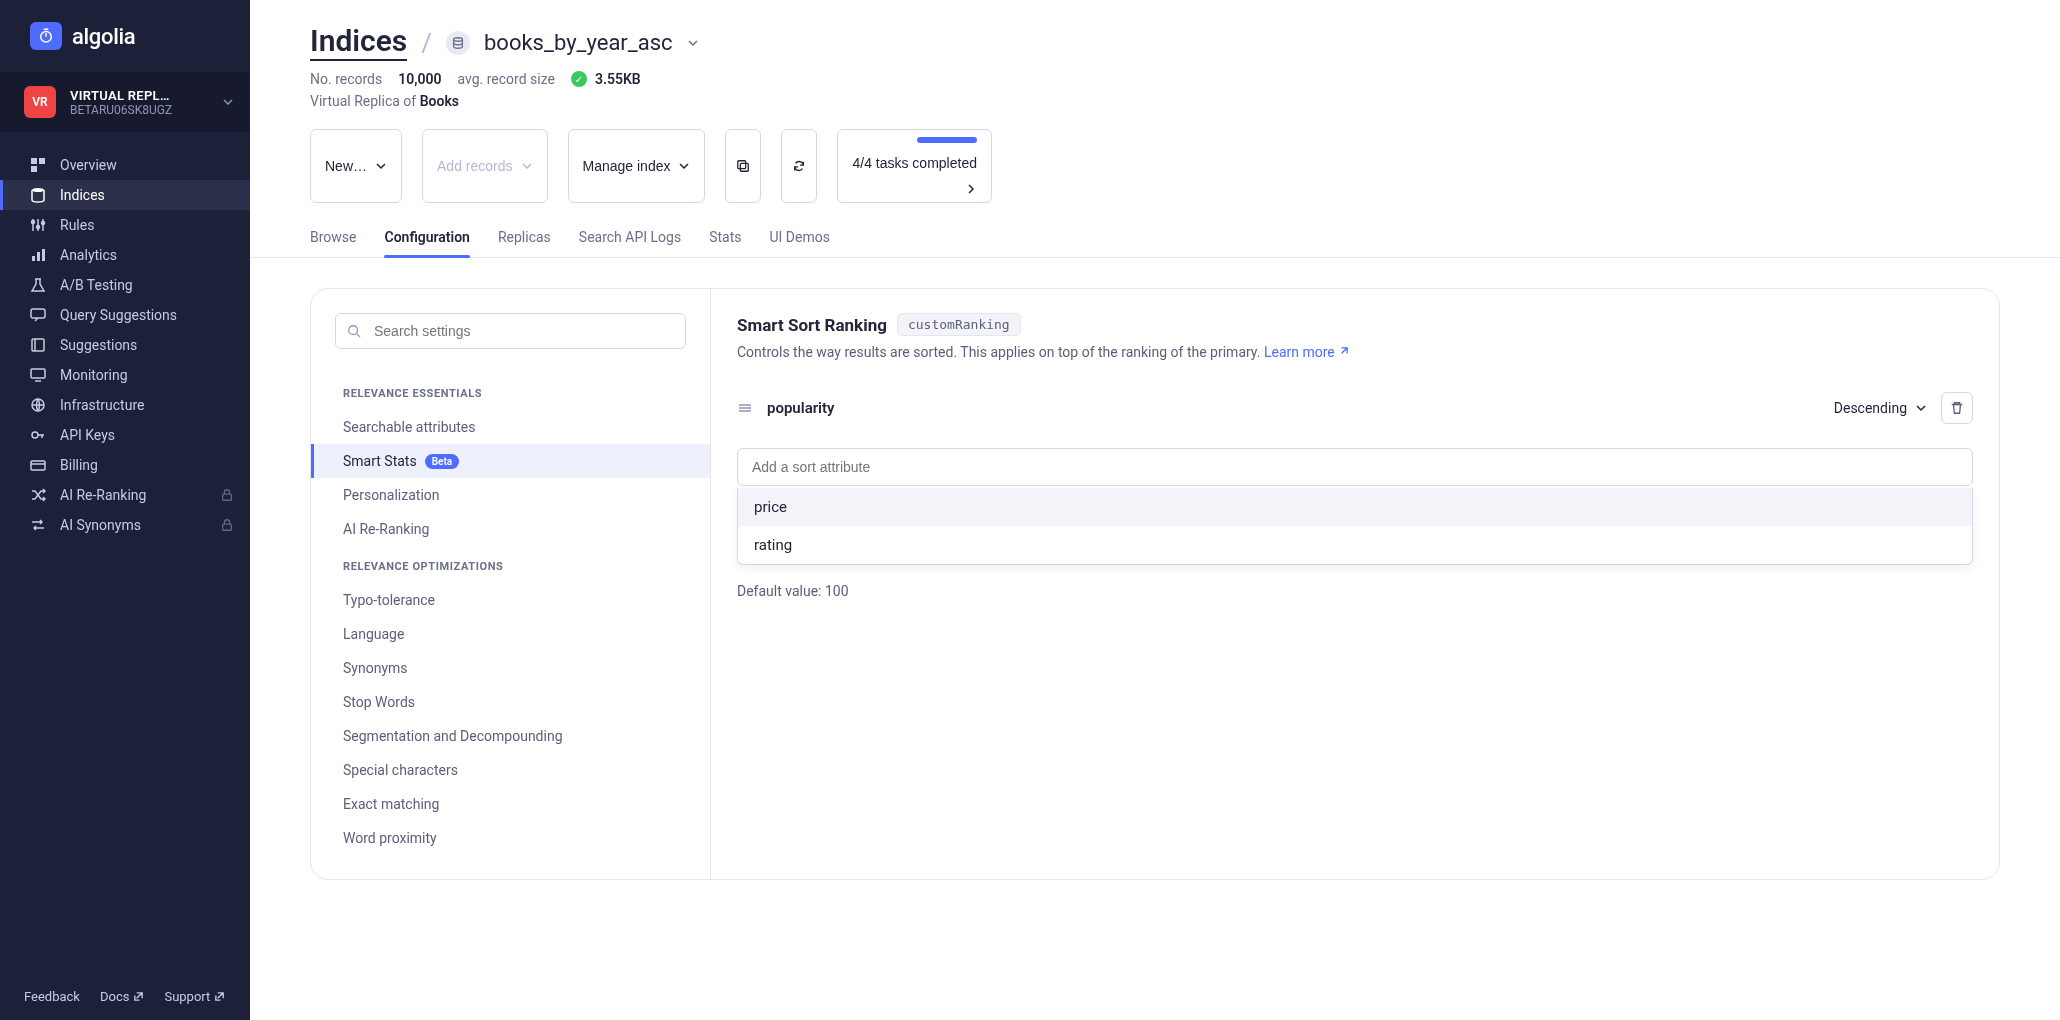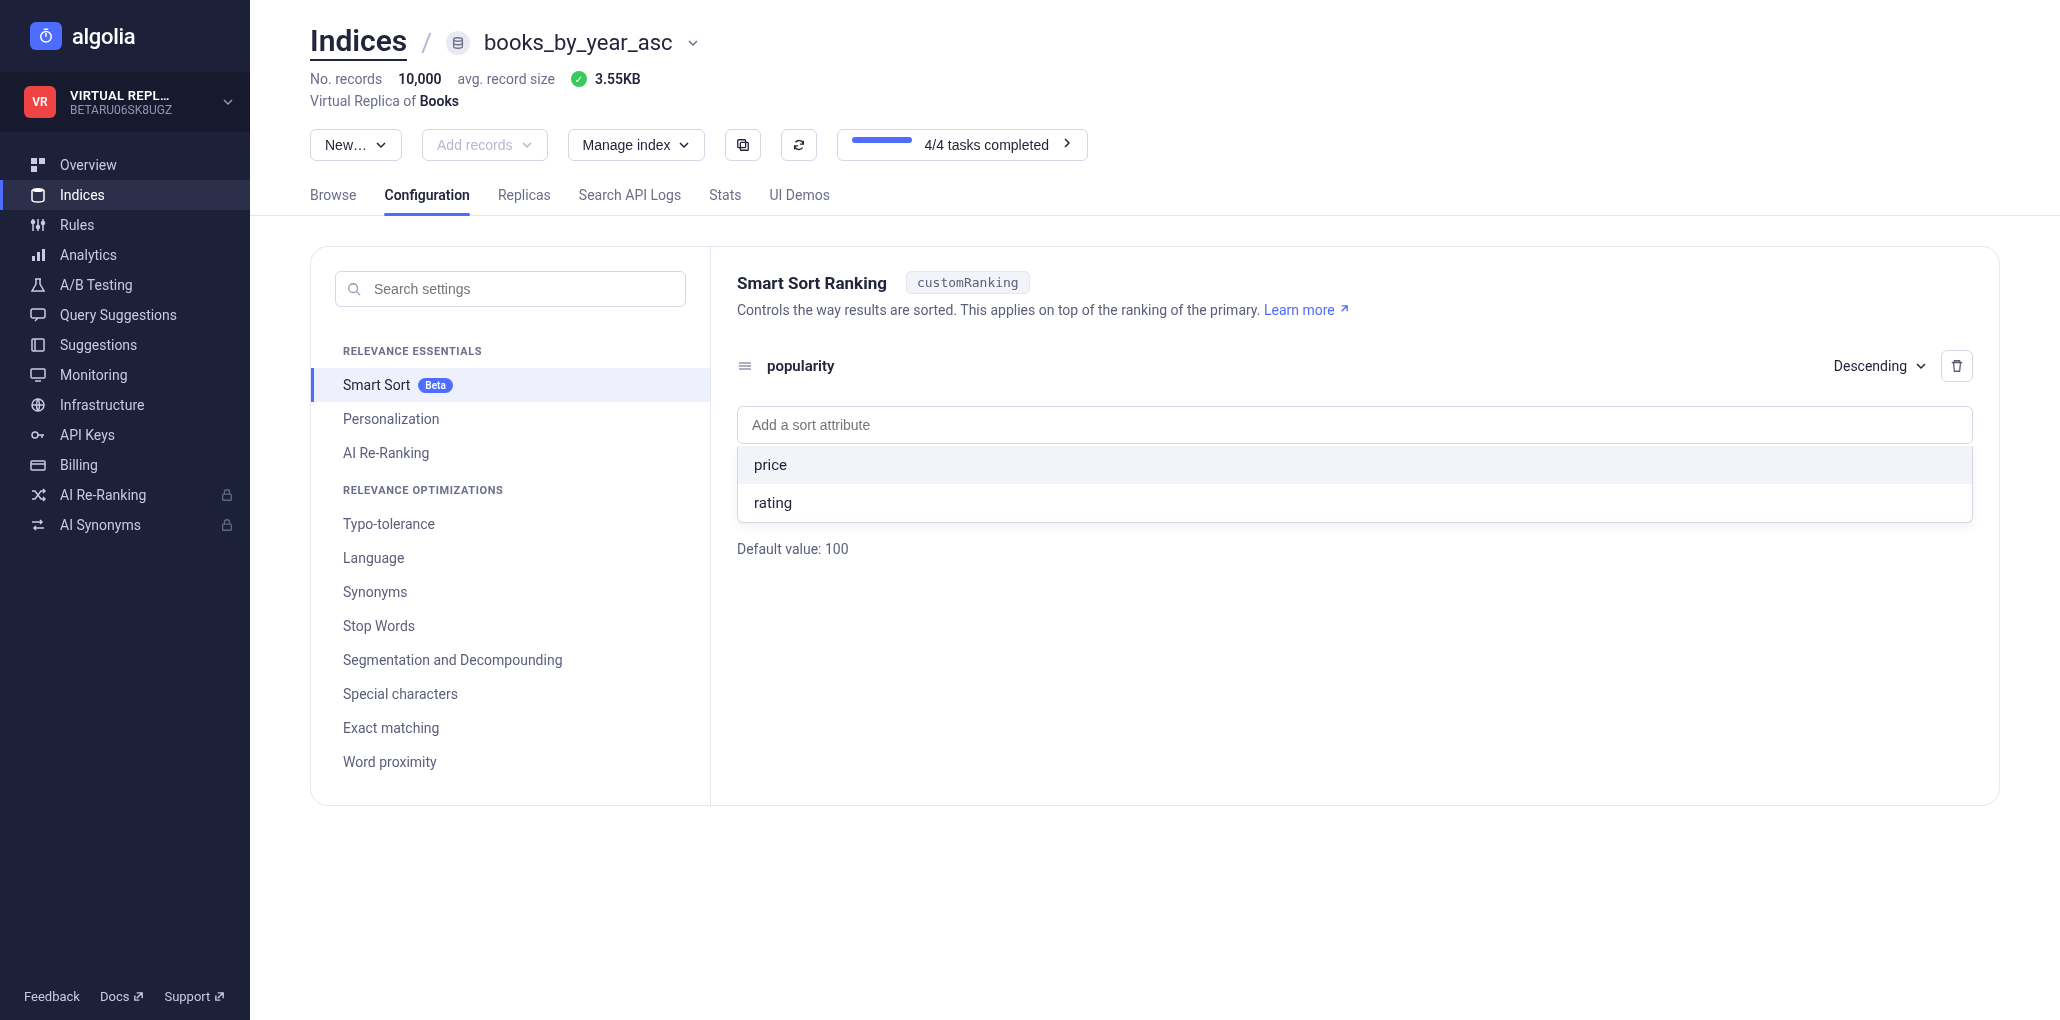--- a/index.html
+++ b/index.html
@@ -42,21 +42,21 @@
 .stats-row { display:flex; align-items:center; gap:16px; margin-top:10px; font-size:14px; color:#6b6f8a;}
 .stats-row .bold { color:#23263b; font-weight:600;}
 .check-badge { width:16px; height:16px; border-radius:50%; background:#3ac95c; display:inline-flex; align-items:center; justify-content:center; color:#fff; font-size:10px; margin-right:4px;}
 .replica-row { margin-top:6px; font-size:14px; color:#6b6f8a;}
 .replica-row .bold { color:#23263b; font-weight:600;}
 
 .toolbar { display:flex; gap:20px; margin-top:20px;}
 .btn { border:1px solid #d6d7e5; background:#fff; border-radius:6px; padding:7px 14px; font-size:14px; display:flex; align-items:center; gap:8px; cursor:pointer; color:#23263b;}
 .btn.disabled { color:#b6b7d5; cursor:not-allowed;}
 .btn.icon-only { padding:7px 10px;}
-.task-btn { display:flex; align-items:flex-start; gap:12px;}
+.task-btn { display:flex; align-items:flex-end; gap:12px;flex-direction:column;}
 .task-bar { width:60px; height:6px; background:#4e6cff; border-radius:3px;}
 
 .tabs { display:flex; gap:28px; margin-top:26px; border-bottom:1px solid #e5e6ef; padding:0 60px 0 60px;}
 .tab { padding:0 0 12px 0; font-size:14px; color:#6b6f8a; cursor:pointer; position:relative;}
 .tab.active { color:#23263b; font-weight:600;}
 .tab.active::after { content:""; position:absolute; left:0; right:0; bottom:-1px; height:3px; background:#4e6cff; border-radius:2px;}
 
 
 .content-wrap { padding: 30px 60px;}
 .panel { border:1px solid #e5e6ef; border-radius:18px; display:flex; min-height:560px;}
@@ -67,21 +67,21 @@
 .search-settings input { width:100%; border:1px solid #d6d7e5; border-radius:6px; padding:9px 12px 9px 38px; font-size:14px;}
 .search-settings .sicon { position:absolute; left:12px; top:50%; transform:translateY(-50%); color:#9296b3;}
 
 .section-header { font-size:11px; font-weight:700; letter-spacing:0.6px; color:#6b6f8a; padding: 14px 32px 10px 32px;}
 .setting-item { padding:9px 32px; font-size:14px; color:#5b5f7a; cursor:pointer; position:relative; display:flex; align-items:center; gap:8px;}
 .setting-item.active { background:#eef0fb; color:#23263b;}
 .setting-item.active::before { content:""; position:absolute; left:0; top:0; bottom:0; width:3px; background:#4e6cff;}
 .beta-badge { background:#4e6cff; color:#fff; font-size:10px; font-weight:600; padding:2px 7px; border-radius:10px;}
 
 
-.right-title-row { display:flex; align-items:center; gap:19px; margin-bottom:8px;}
+.right-title-row { display:flex; align-items:center; gap:10px; margin-bottom:8px;}
 .right-title { font-size:17px; font-weight:700;}
 .code-badge { font-family: ui-monospace, Menlo, Consolas, monospace; font-size:13px; background:#f3f4fa; border:1px solid #e5e6ef; padding:3px 10px; border-radius:5px; color:#5b5f7a;}
 .right-desc { font-size:14px; color:#5b5f7a; margin-bottom:26px;}
 .right-desc a { color:#4e6cff; text-decoration:none;}
 
 .sort-row { display:flex; align-items:center; gap:14px; padding: 6px 0;}
 .drag-icon { color:#9296b3; }
 .sort-label { font-size:15px; font-weight:600; flex:1;}
 .order-select { display:flex; align-items:center; gap:8px; color:#23263b; cursor:pointer; font-size:14px;}
 .trash-btn { width:32px; height:32px; border:1px solid #d6d7e5; border-radius:6px; display:flex; align-items:center; justify-content:center; cursor:pointer; color:#5b5f7a;}
@@ -369,22 +369,23 @@
           <div class="search-settings">
             <span class="sicon">
                 <svg width="14" height="14" viewBox="0 0 16 16" fill="none" stroke="currentColor" stroke-width="1.5">
                   <circle cx="7" cy="7" r="5"></circle>
                   <path d="M11 11l4 4"></path>
                 </svg>
               </span>
             <input type="text" placeholder="Search settings" style="">
           </div>
           <div class="section-header">RELEVANCE ESSENTIALS</div>
+          <div class="setting-item">Searchable attributes</div>
           <div class="setting-item active">
-              <span>Smart Sort</span>
+              <span>Smart Stats</span>
               <span class="beta-badge">Beta</span>
             </div>
           <div class="setting-item">Personalization</div>
           <div class="setting-item">AI Re-Ranking</div>
           <div class="section-header">RELEVANCE OPTIMIZATIONS</div>
           <div class="setting-item">Typo-tolerance</div>
           <div class="setting-item">Language</div>
           <div class="setting-item">Synonyms</div>
           <div class="setting-item">Stop Words</div>
           <div class="setting-item">Segmentation and Decompounding</div>

